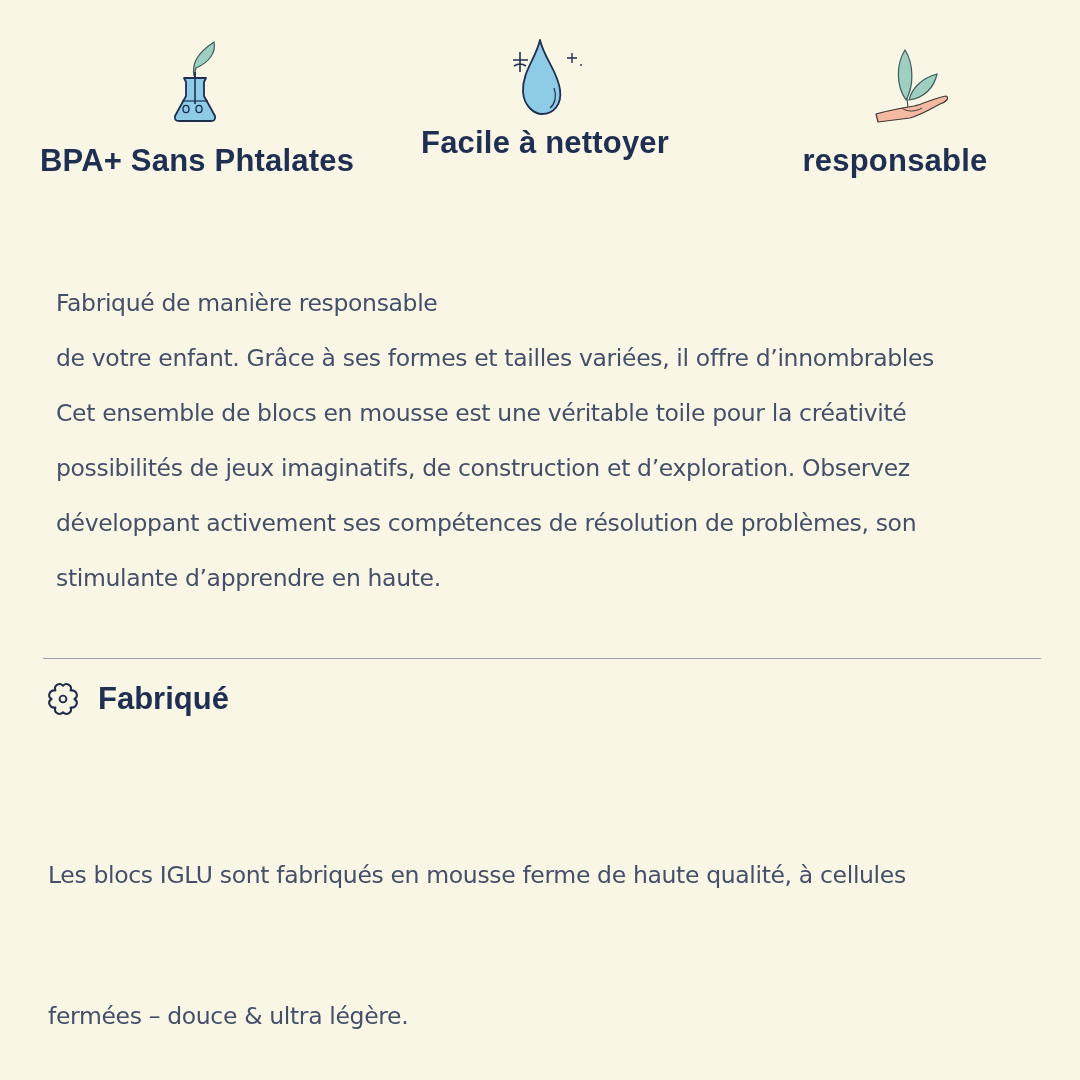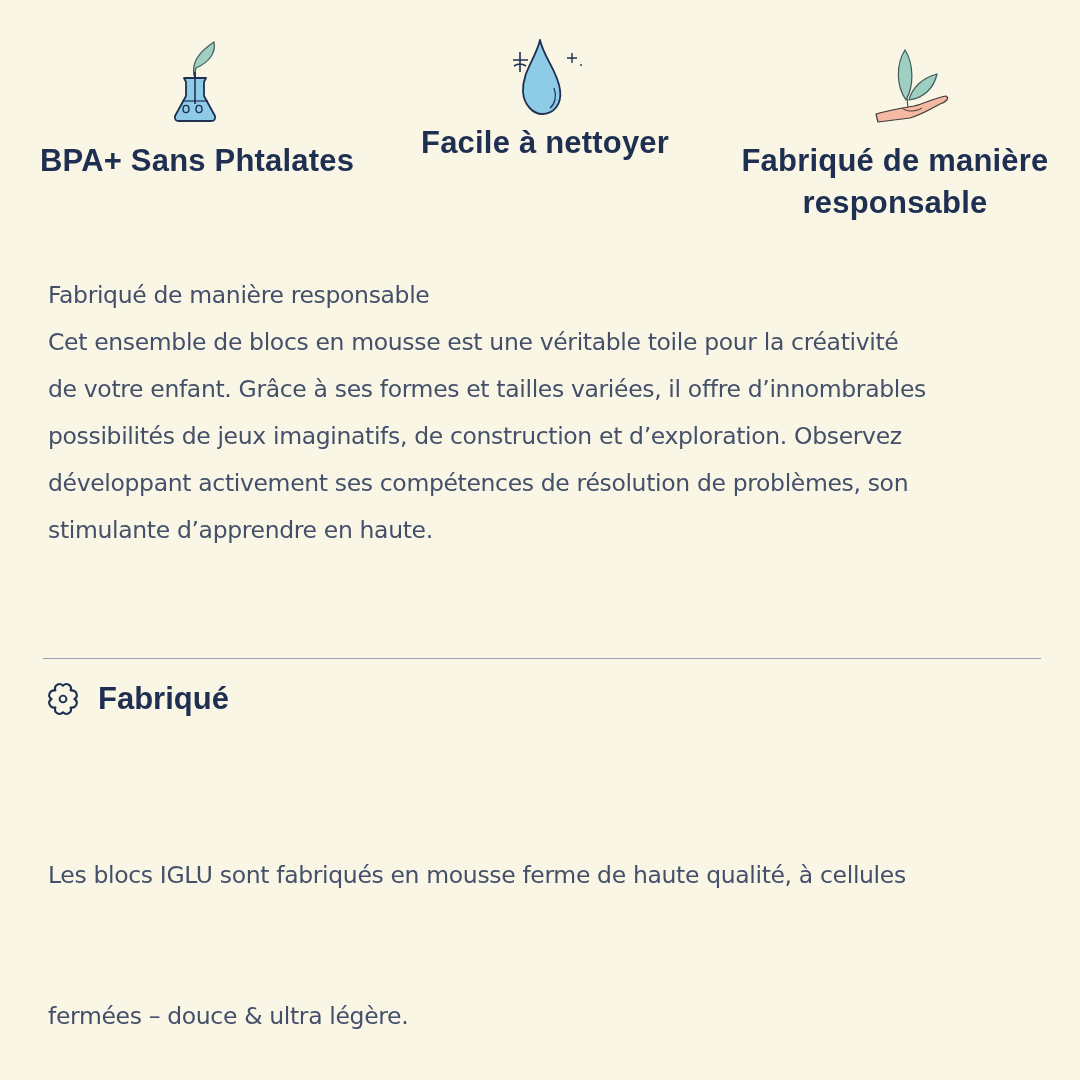--- a/index.html
+++ b/index.html
@@ -57,21 +57,21 @@
       position: absolute;
       left: 40px;
       top: 268px;
       width: 1010px;
       font-family: "DejaVu Sans", sans-serif;
       font-size: 23.5px;
       line-height: 39px;
       color: #44506a;
       letter-spacing: -0.35px;
     }
-    .intro p { margin: 8px; }
+    .intro p { margin: 16px; }
     .section-heading {
       position: absolute;
       left: 44px;
       top: 680px;
       display: flex;
       align-items: center;
     }
     .section-heading .flower {
       width: 38px;
       height: 38px;
@@ -134,30 +134,29 @@
     <div class="icon" style="left:862px; top:34px;">
       <svg viewBox="0 0 90 90">
         <path d="M44 66 C34 52 34 30 43 16 C52 30 52 52 44 66 Z" fill="#9fcfc1" stroke="#3f5a5a" stroke-width="1.2"></path>
         <path d="M47 66 C50 54 60 44 75 40 C72 54 62 64 47 66 Z" fill="#9fcfc1" stroke="#3f5a5a" stroke-width="1.2"></path>
         <path d="M45 64 L46 74" stroke="#3f5a5a" stroke-width="1.2"></path>
         <path d="M14 80 C28 76 40 74 52 72 C62 70 72 64 84 62 C88 64 84 68 78 70 C70 74 62 80 48 84 L16 88 Z" fill="#f4b9a0" stroke="#3f3a3a" stroke-width="1.2" stroke-linejoin="round"></path>
         <path d="M40 74 C44 78 54 78 60 74" fill="none" stroke="#3f3a3a" stroke-width="1"></path>
       </svg>
     </div>
     <div class="label" style="left:740px; top:140px; width:310px;">
-      <div>Fabriqué de manière</div>
       <div>responsable</div>
     </div>
   </div>
 </div>
 
 <div class="intro">
   <p>Fabriqué de manière responsable</p>
+  <p>de votre enfant. Grâce à ses formes et tailles variées, il offre d’innombrables</p>
   <p>Cet ensemble de blocs en mousse est une véritable toile pour la créativité</p>
-  <p>de votre enfant. Grâce à ses formes et tailles variées, il offre d’innombrables</p>
   <p>possibilités de jeux imaginatifs, de construction et d’exploration. Observez</p>
   <p>développant activement ses compétences de résolution de problèmes, son</p>
   <p>stimulante d’apprendre en haute.</p>
 </div>
 
 <div class="divider"></div>
 
 <div class="section-heading">
   <span class="flower">
     <svg viewBox="0 0 40 40" width="38" height="38">

